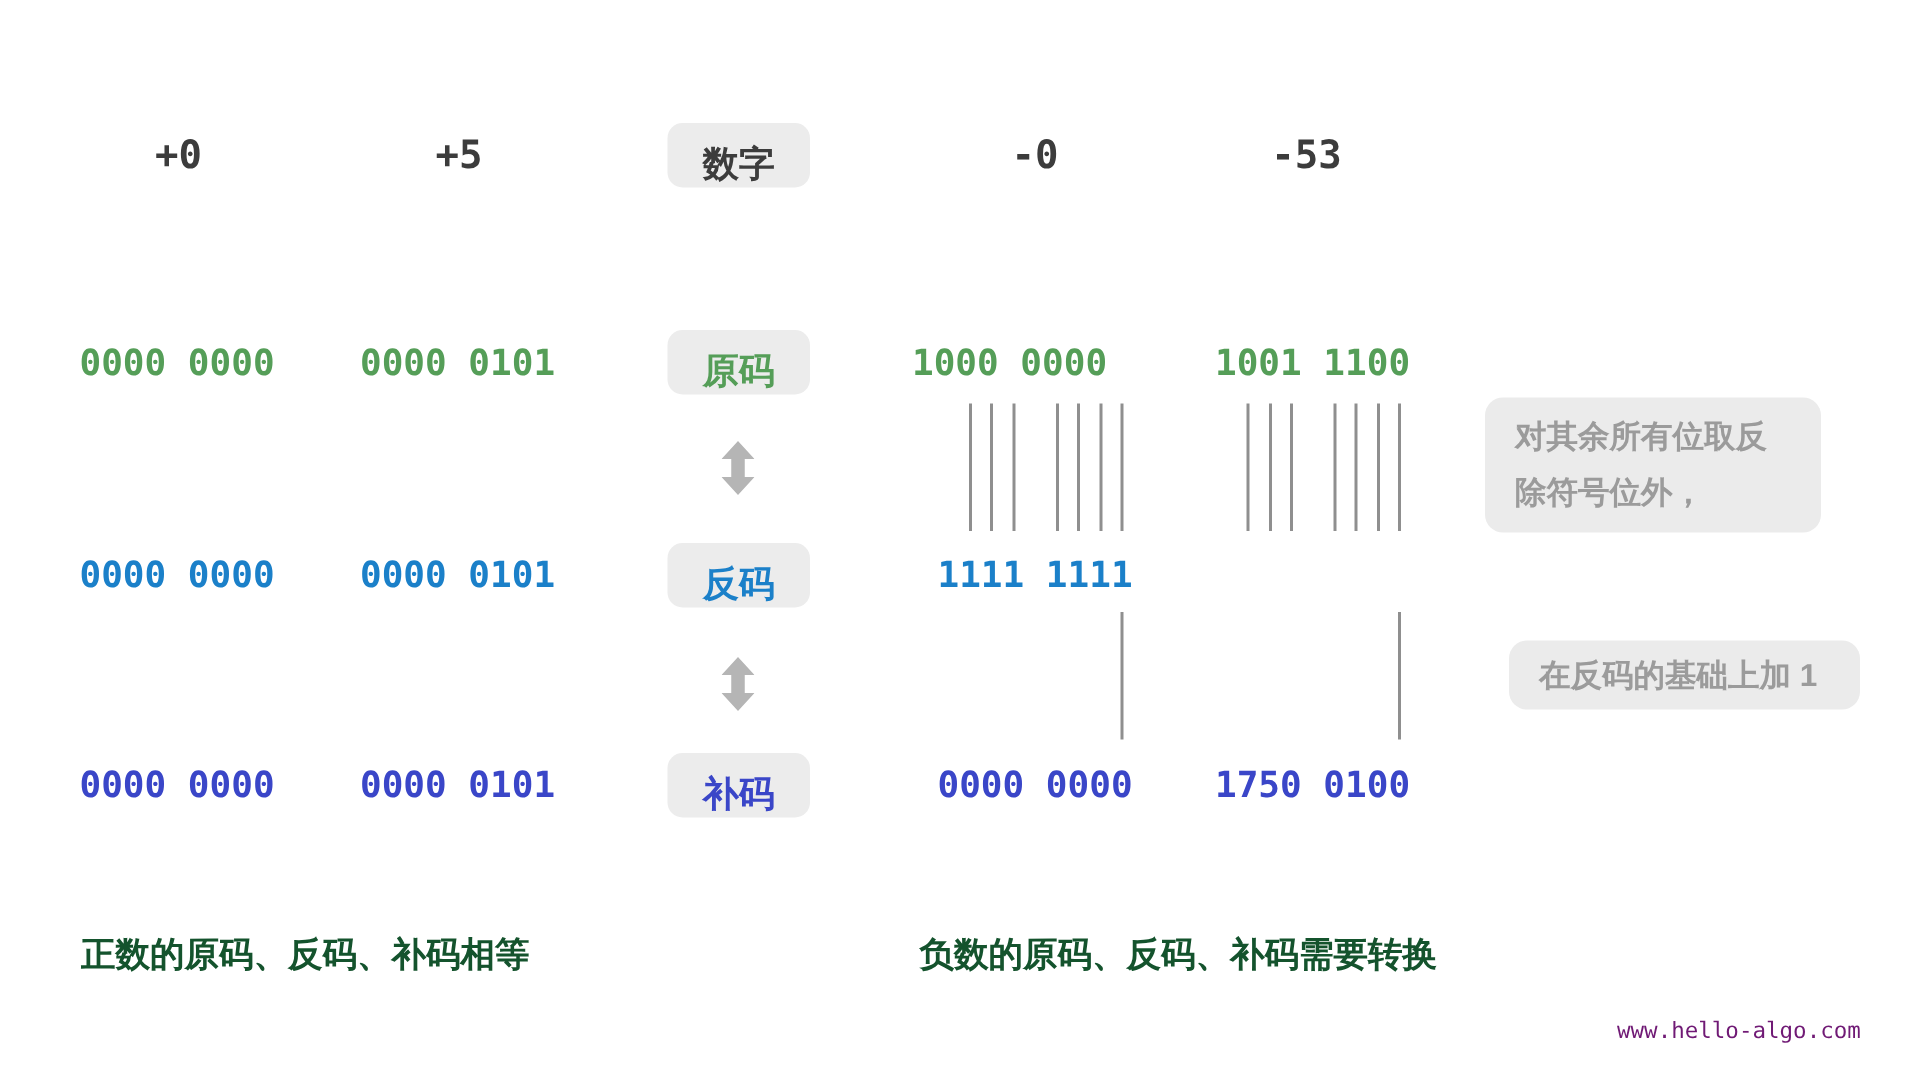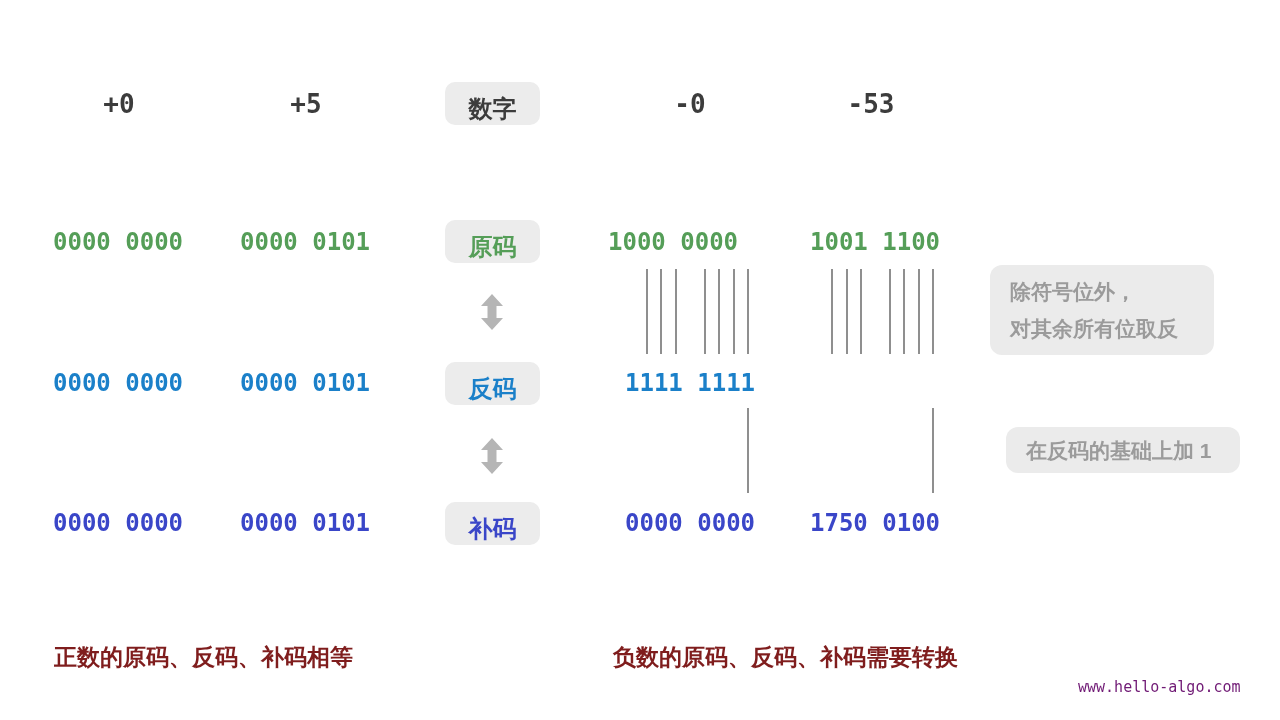--- a/index.html
+++ b/index.html
@@ -36,21 +36,21 @@
   }
 
   .note {
     position:absolute; background:#ebebeb; border-radius:12px;
     color:#9b9b9b; font-weight:bold; font-size:21px; line-height:37px;
     display:flex; flex-direction:column; justify-content:center;
     padding:0 20px; box-sizing:border-box;
   }
 
   .caption {
-    position:absolute; top:644px; color:#7f1d1d;
+    position:absolute; top:623px; color:#14532d;
     font-weight:bold; font-size:23px; line-height:26px;
   }
 
   .watermark {
     position:absolute; left:1078px; top:678px;
     font-family:"DejaVu Sans Mono", monospace;
     font-size:15px; color:#701a75; font-weight:normal;
   }
 </style>
 </head>
@@ -109,22 +109,22 @@
 
   <div class="bin mono indigo" style="left:53px;  top:508px">0000 0000</div>
   <div class="bin mono indigo" style="left:240px; top:508px">0000 0101</div>
   <div class="bin mono indigo" style="left:625px; top:508px">0000 0000</div>
   <div class="bin mono indigo" style="left:810px; top:508px">1750 0100</div>
   <div class="chip indigo" style="top:502px">
     <span>补码</span>
   </div>
 
   <div class="note" style="left:990px; top:265px; width:224px; height:90px">
+    <span>对其余所有位取反</span>
     <span>除符号位外，</span>
-    <span>对其余所有位取反</span>
   </div>
   <div class="note" style="left:1006px; top:427px; width:234px; height:46px">
     <span>在反码的基础上加 1</span>
   </div>
 
   <div class="caption" style="left:54px">正数的原码、反码、补码相等</div>
   <div class="caption" style="left:613px">负数的原码、反码、补码需要转换</div>
 
   <div class="watermark">www.hello-algo.com</div>
 

